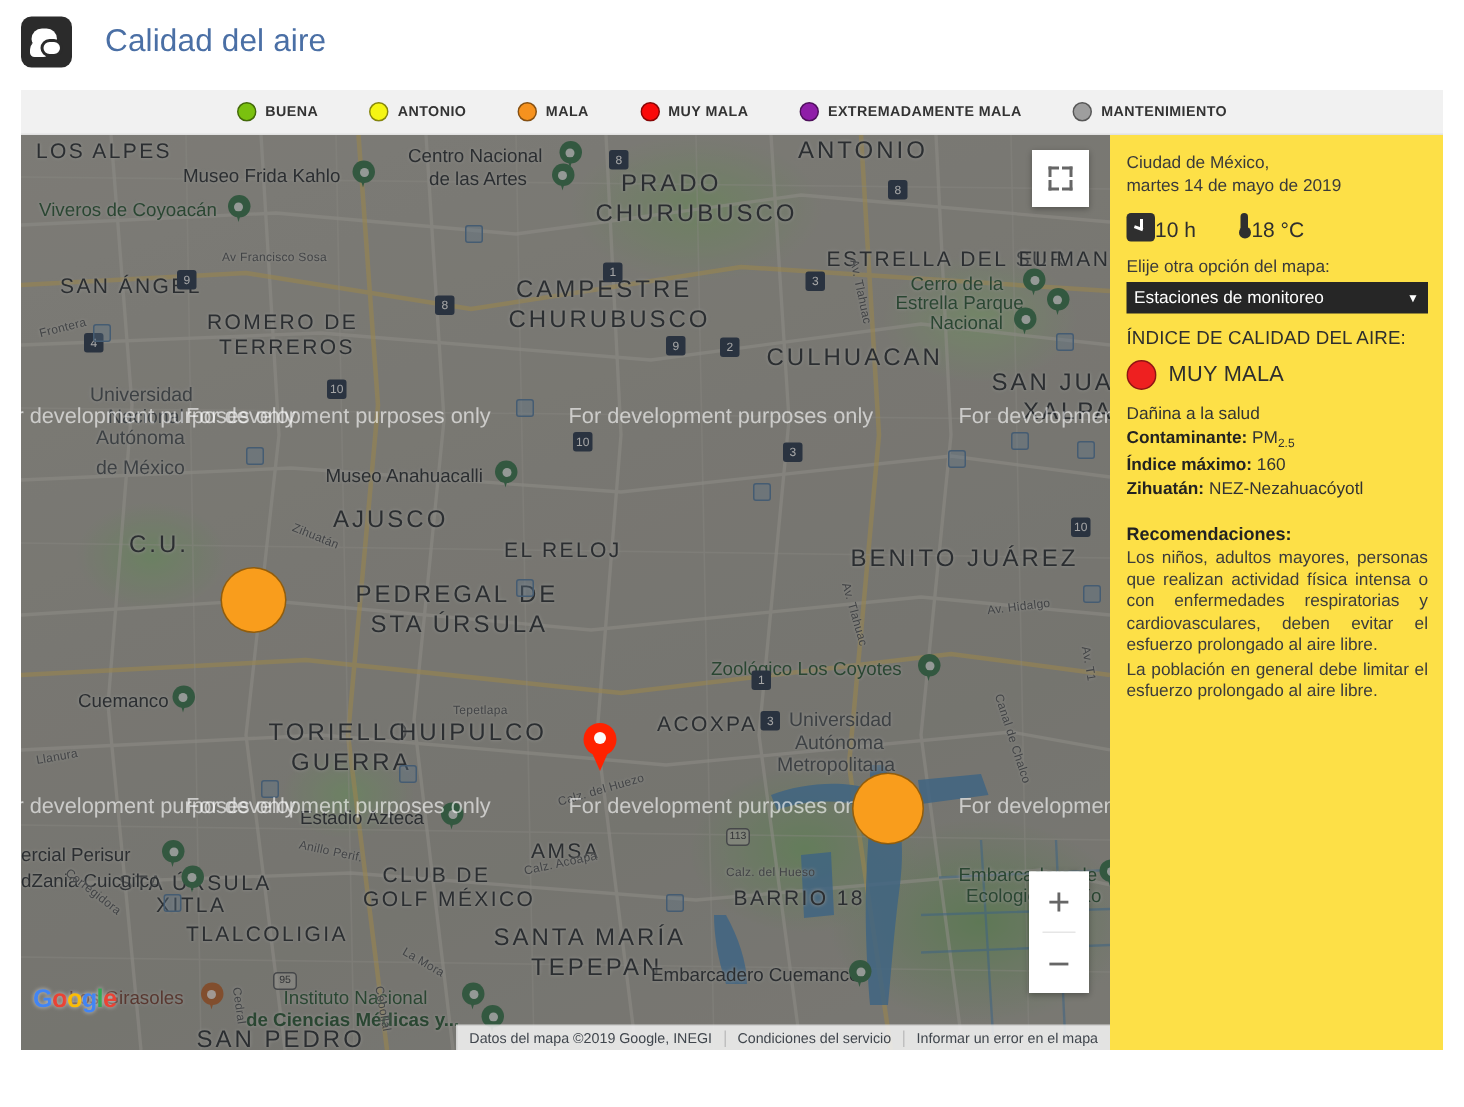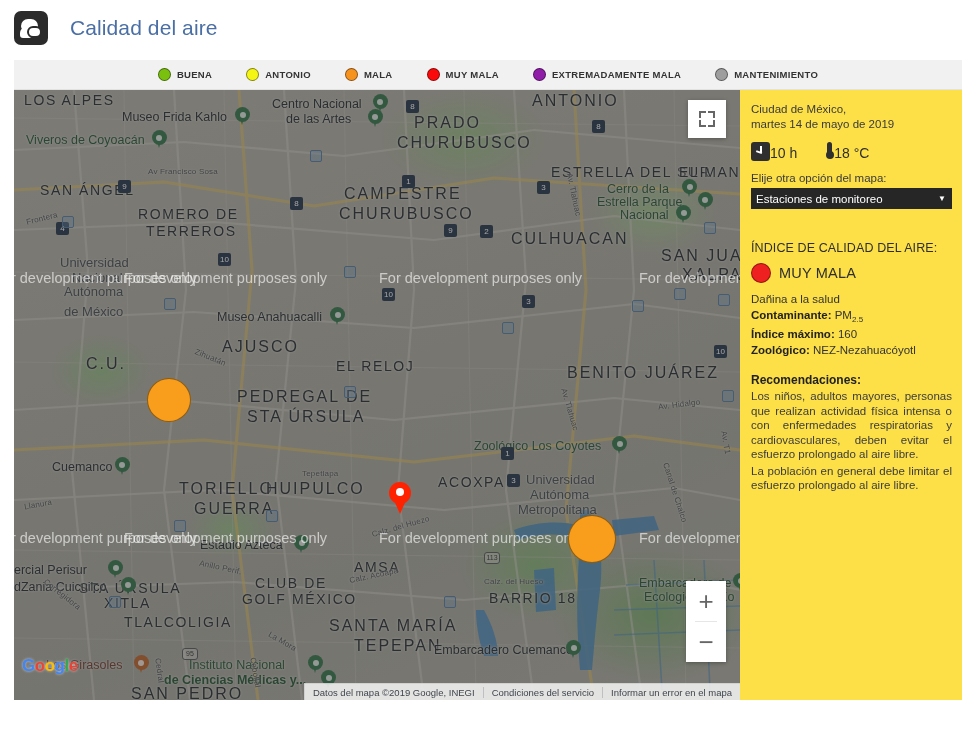--- a/index.html
+++ b/index.html
@@ -382,21 +382,21 @@
     display: flex;
     align-items: center;
     justify-content: space-between;
     padding: 0 6px 0 5px;
     cursor: pointer;
     user-select: none;
   }
   #map-option-select .caret { font-size: 8px; color: #ffffff; }
 
   #aqi-heading {
-    margin-top: 32px;
+    margin-top: 9px;
     font-size: 12.5px;
     color: #2e2e2e;
     letter-spacing: .1px;
   }
   #aqi-status-row {
     display: flex;
     align-items: center;
     gap: 8px;
     margin-top: 8px;
   }
@@ -771,21 +771,21 @@
       <div id="aqi-status-row">
         <div id="aqi-status-dot" style="background: rgb(238, 32, 32);"></div>
         <div id="aqi-status-label">MUY MALA</div>
       </div>
 
       <div id="aqi-health">Dañina a la salud</div>
 
       <div id="aqi-details">
           <div class="detail-line"><b>Contaminante:</b><span> PM</span><sub>2.5</sub></div>
           <div class="detail-line"><b>Índice máximo:</b><span> 160</span></div>
-          <div class="detail-line"><b>Zoológico:</b><span> NEZ-Nezahuacóyotl</span></div>
+          <div class="detail-line"><b>Zihuatán:</b><span> NEZ-Nezahuacóyotl</span></div>
         </div>
 
       <div id="recommend-heading">Recomendaciones:</div>
       <div id="recommend-body">
           <div class="recommend-para">Los niños, adultos mayores, personas que realizan actividad física intensa o con enfermedades respiratorias y cardiovasculares, deben evitar el esfuerzo prolongado al aire libre.</div>
           <div class="recommend-para">La población en general debe limitar el esfuerzo prolongado al aire libre.</div>
         </div>
     </div>
 
   </div>

